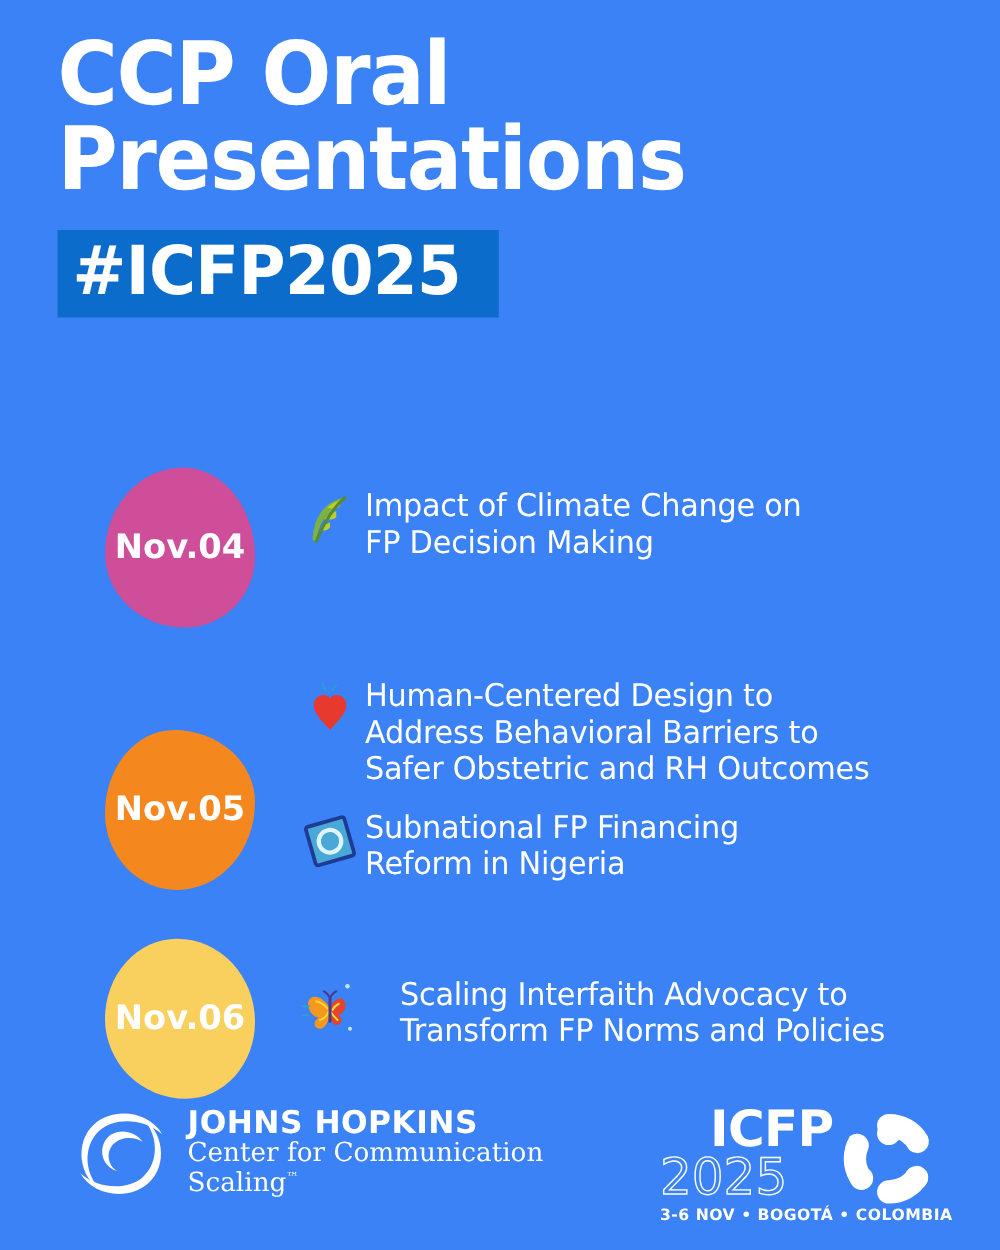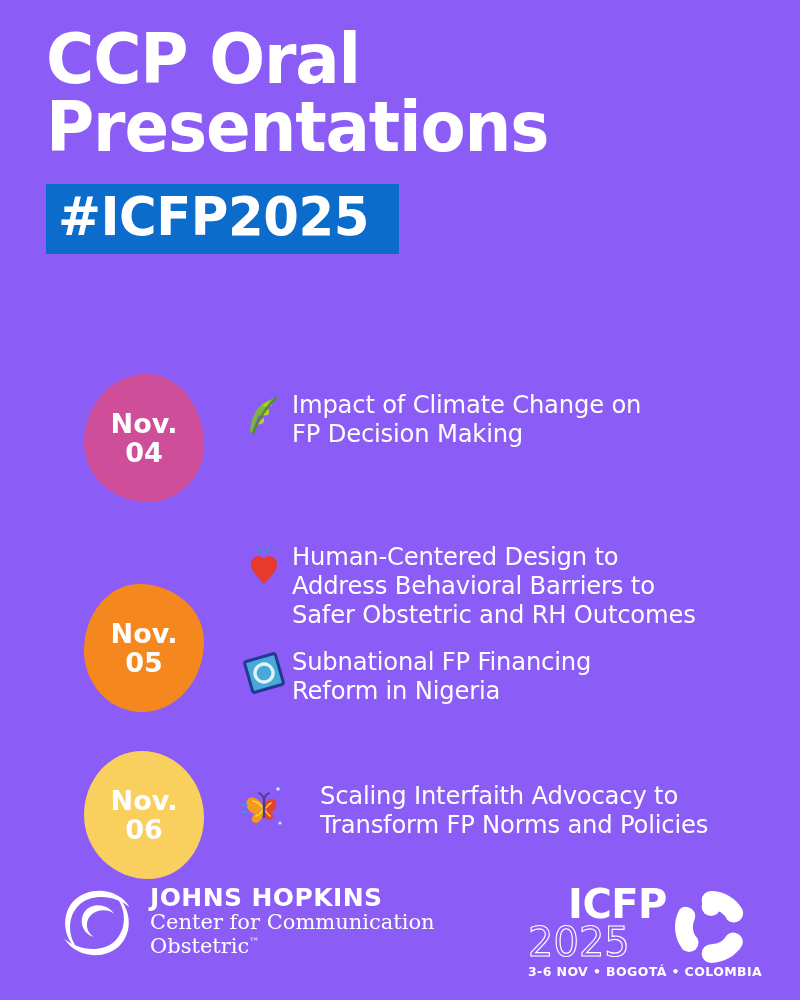--- a/index.html
+++ b/index.html
@@ -10,21 +10,21 @@
     width: 800px;
     height: 1000px;
     overflow: hidden;
     font-family: "Liberation Sans", sans-serif;
     background: #11b07d;
   }
   .poster {
     position: relative;
     width: 800px;
     height: 1000px;
-    background: #8b5cf6;
+    background: #3b82f6;
     box-sizing: border-box;
     overflow: hidden;
   }
 
   
   .header {
     position: absolute;
     left: 46px;
     top: 26px;
     width: 730px;
@@ -75,21 +75,21 @@
     position: relative;
     width: 240px;
     flex: 0 0 240px;
   }
   .blob {
     position: absolute;
     width: 120px;
     height: 128px;
     background: #ce4e99;
     display: flex;
-    flex-direction: column;
+    flex-direction: row;
     align-items: center;
     justify-content: center;
     color: #ffffff;
     font-family: "DejaVu Sans", sans-serif;
     font-weight: 700;
     font-size: 27px;
     line-height: 1.08;
     left: 84px;
   }
   .blob .mon { display:block; }
@@ -314,21 +314,21 @@
       <span class="jhu-mark">
         <svg viewBox="0 0 100 100" aria-hidden="true">
           <path d="M92 30C78 6 42 2 22 20 2 38 6 74 30 88c-18-16-20-46-2-62 16-14 46-12 64 4z" fill="#ffffff"></path>
           <path d="M8 70c14 24 50 28 70 10 20-18 16-54-8-68 18 16 20 46 2 62C56 88 26 86 8 70z" fill="#ffffff"></path>
           <path d="M72 38C62 24 42 24 34 36c-8 12-2 28 12 32-10-6-12-20-4-28 8-8 22-8 30-2z" fill="#ffffff"></path>
         </svg>
       </span>
       <div class="jhu-text">
         <div class="jhu-l1">JOHNS HOPKINS</div>
         <div class="jhu-l2">Center for Communication</div>
-        <div class="jhu-l3"><span>Obstetric</span><span class="jhu-tm">™</span></div>
+        <div class="jhu-l3"><span>Scaling</span><span class="jhu-tm">™</span></div>
       </div>
     </div>
 
     <div class="icfp-logo">
       <div class="icfp-left">
         <div class="icfp-name">ICFP</div>
         <div class="icfp-year">2025</div>
         <div class="icfp-tag">3-6 NOV • BOGOTÁ • COLOMBIA</div>
       </div>
       <span class="icfp-mark">

